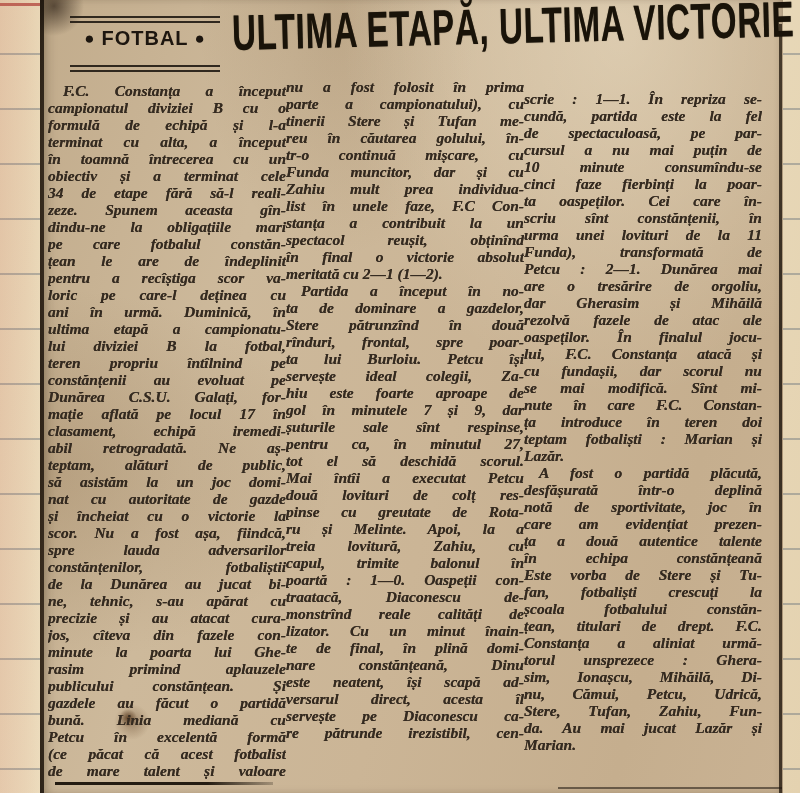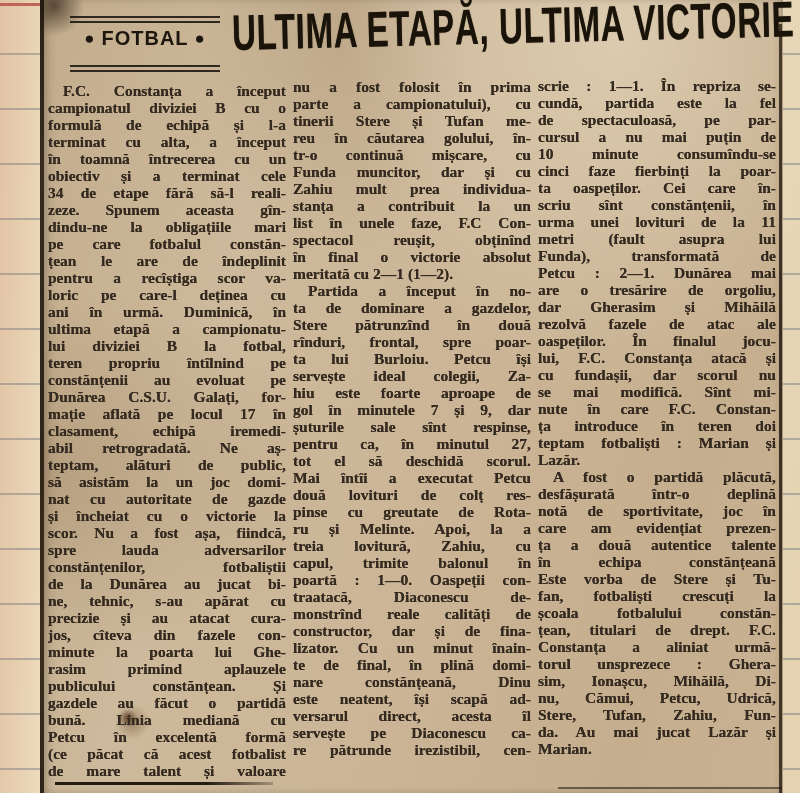--- a/index.html
+++ b/index.html
@@ -61,26 +61,26 @@
     position:absolute;left:192px;top:4px;height:60px;
     font-family:"Liberation Sans", sans-serif;font-weight:bold;
     font-size:50px;line-height:58px;color:#191309;
     white-space:nowrap;letter-spacing:1px;
     transform:rotate(-1.4deg) scaleX(.66);transform-origin:left center;
     text-shadow:0 0 1px rgba(25,19,9,.6);
   }
   
   .columns{
     position:absolute;left:8px;top:74px;width:730px;
-    display:flex;gap:7px;
+    display:flex;font-style:italic;
   }
   .col{width:238px;color:#342a20;}
   .col-1{margin-top:8px;}
   .col-2{margin-top:4px;}
-  .col-3{margin-top:3px;}
+  .col-3{margin-top:16px;}
   .tline{
     font-size:15.5px;font-weight:bold;line-height:17px;height:17px;
     text-align:justify;text-align-last:justify;
     overflow:hidden;white-space:nowrap;
     text-shadow:0 0 .6px rgba(52,42,32,.85);
   }
   .tline.indent{text-indent:15px;}
   .tline.pend{text-align-last:left;}
   
   .rule-col1{
@@ -157,22 +157,22 @@
           <div class="tline">de mare talent și valoare</div>
         </div>
       <div class="col col-2">
           <div class="tline">nu a fost folosit în prima</div>
           <div class="tline">parte a campionatului), cu</div>
           <div class="tline">tinerii Stere și Tufan me-</div>
           <div class="tline">reu în căutarea golului, în-</div>
           <div class="tline">tr-o continuă mișcare, cu</div>
           <div class="tline">Funda muncitor, dar și cu</div>
           <div class="tline">Zahiu mult prea individua-</div>
+          <div class="tline">list în unele faze, F.C Con-</div>
           <div class="tline">stanța a contribuit la un</div>
-          <div class="tline">list în unele faze, F.C Con-</div>
           <div class="tline">spectacol reușit, obținînd</div>
           <div class="tline">în final o victorie absolut</div>
           <div class="tline pend">meritată cu 2—1 (1—2).</div>
           <div class="tline indent">Partida a început în no-</div>
           <div class="tline">ta de dominare a gazdelor,</div>
           <div class="tline">Stere pătrunzînd în două</div>
           <div class="tline">rînduri, frontal, spre poar-</div>
           <div class="tline">ta lui Burloiu. Petcu își</div>
           <div class="tline">servește ideal colegii, Za-</div>
           <div class="tline">hiu este foarte aproape de</div>
@@ -182,40 +182,38 @@
           <div class="tline">tot el să deschidă scorul.</div>
           <div class="tline">Mai întîi a executat Petcu</div>
           <div class="tline">două lovituri de colț res-</div>
           <div class="tline">pinse cu greutate de Rota-</div>
           <div class="tline">ru și Melinte. Apoi, la a</div>
           <div class="tline">treia lovitură, Zahiu, cu</div>
           <div class="tline">capul, trimite balonul în</div>
           <div class="tline">poartă : 1—0. Oaspeții con-</div>
           <div class="tline">traatacă, Diaconescu de-</div>
           <div class="tline">monstrînd reale calități de</div>
-          <div class="tline">constructor, dar și de fina-</div>
           <div class="tline">lizator. Cu un minut înain-</div>
           <div class="tline">te de final, în plină domi-</div>
           <div class="tline">nare constănțeană, Dinu</div>
           <div class="tline">este neatent, își scapă ad-</div>
           <div class="tline">versarul direct, acesta îl</div>
           <div class="tline">servește pe Diaconescu ca-</div>
           <div class="tline">re pătrunde irezistibil, cen-</div>
         </div>
       <div class="col col-3">
           <div class="tline">scrie : 1—1. În repriza se-</div>
           <div class="tline">cundă, partida este la fel</div>
           <div class="tline">de spectaculoasă, pe par-</div>
           <div class="tline">cursul a nu mai puțin de</div>
           <div class="tline">10 minute consumîndu-se</div>
           <div class="tline">cinci faze fierbinți la poar-</div>
           <div class="tline">ta oaspeților. Cei care în-</div>
           <div class="tline">scriu sînt constănțenii, în</div>
           <div class="tline">urma unei lovituri de la 11</div>
-          <div class="tline">metri (fault asupra lui</div>
           <div class="tline">Funda), transformată de</div>
           <div class="tline">Petcu : 2—1. Dunărea mai</div>
           <div class="tline">are o tresărire de orgoliu,</div>
           <div class="tline">dar Gherasim și Mihăilă</div>
           <div class="tline">rezolvă fazele de atac ale</div>
           <div class="tline">oaspeților. În finalul jocu-</div>
           <div class="tline">lui, F.C. Constanța atacă și</div>
           <div class="tline">cu fundașii, dar scorul nu</div>
           <div class="tline">se mai modifică. Sînt mi-</div>
           <div class="tline">nute în care F.C. Constan-</div>

